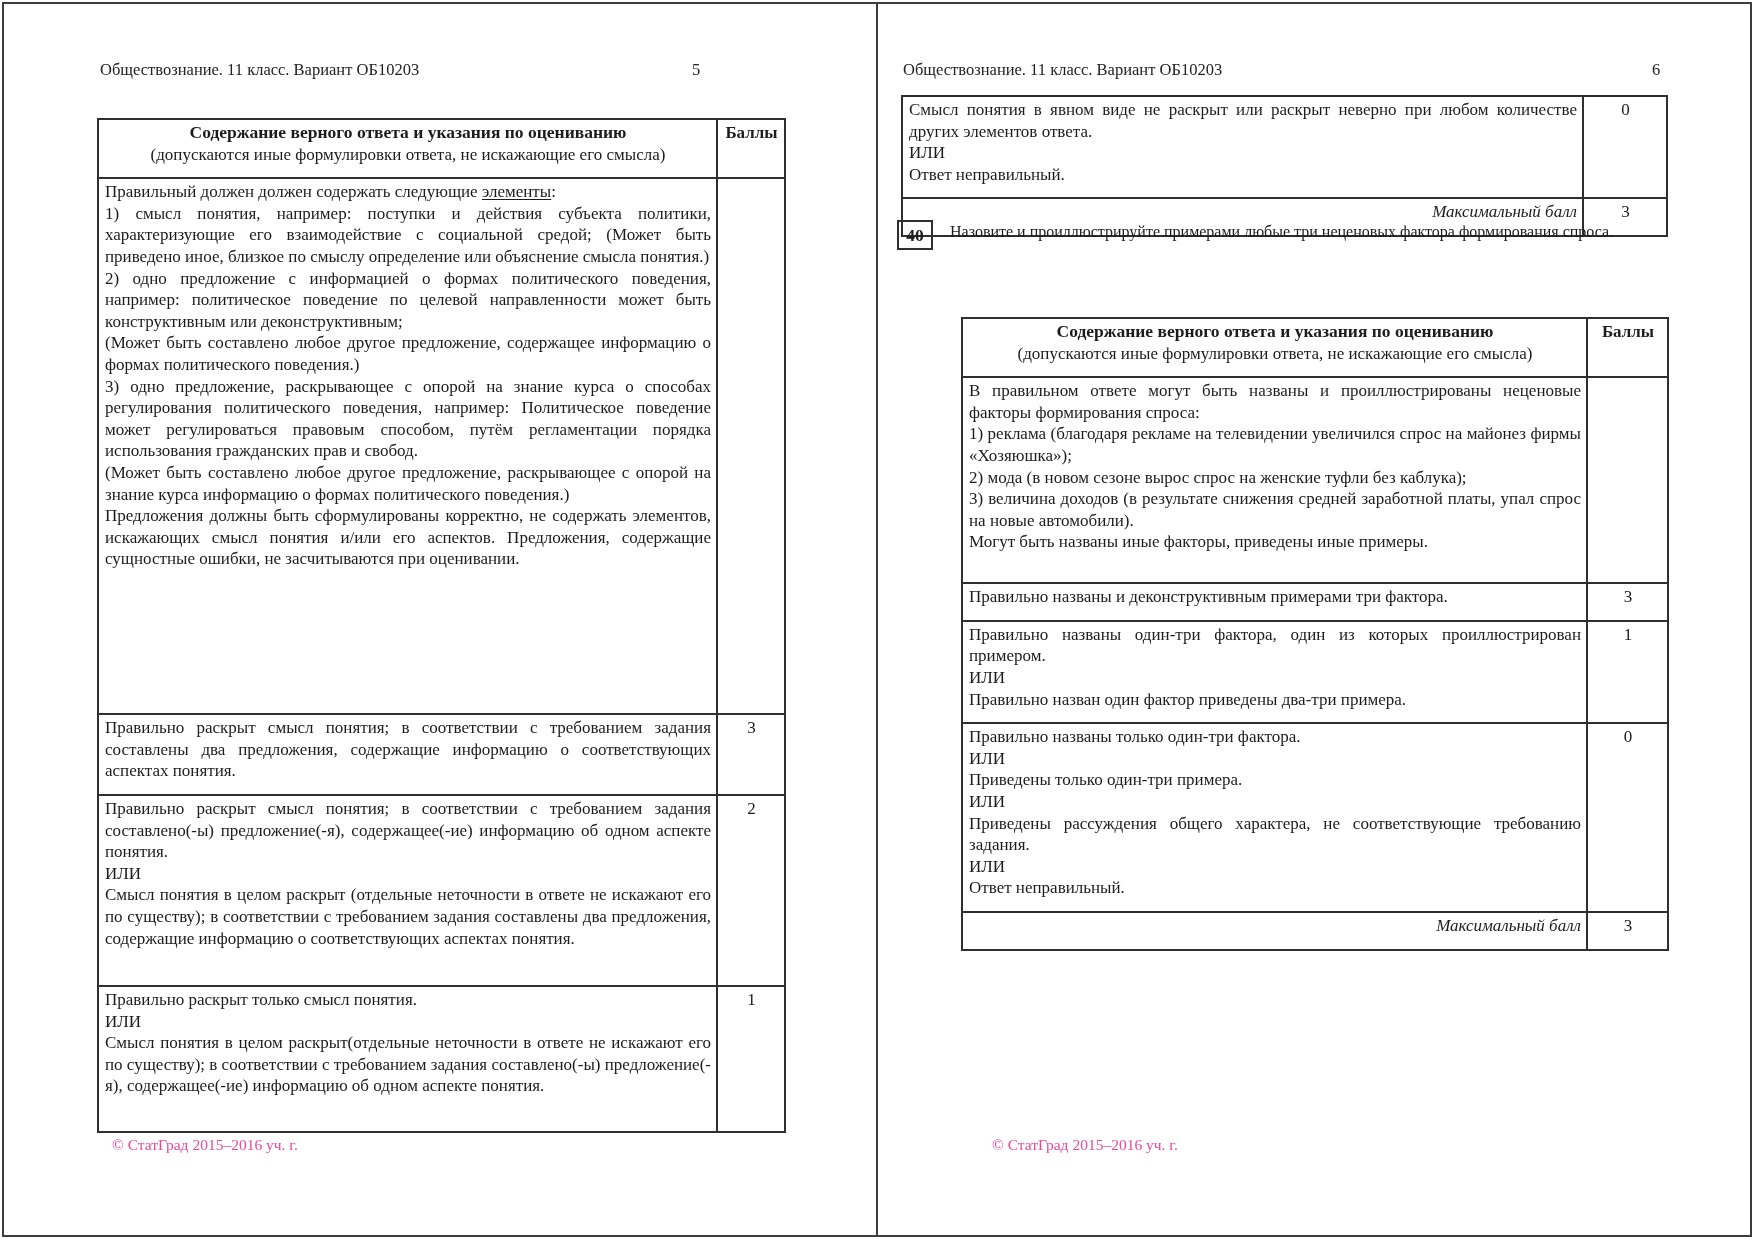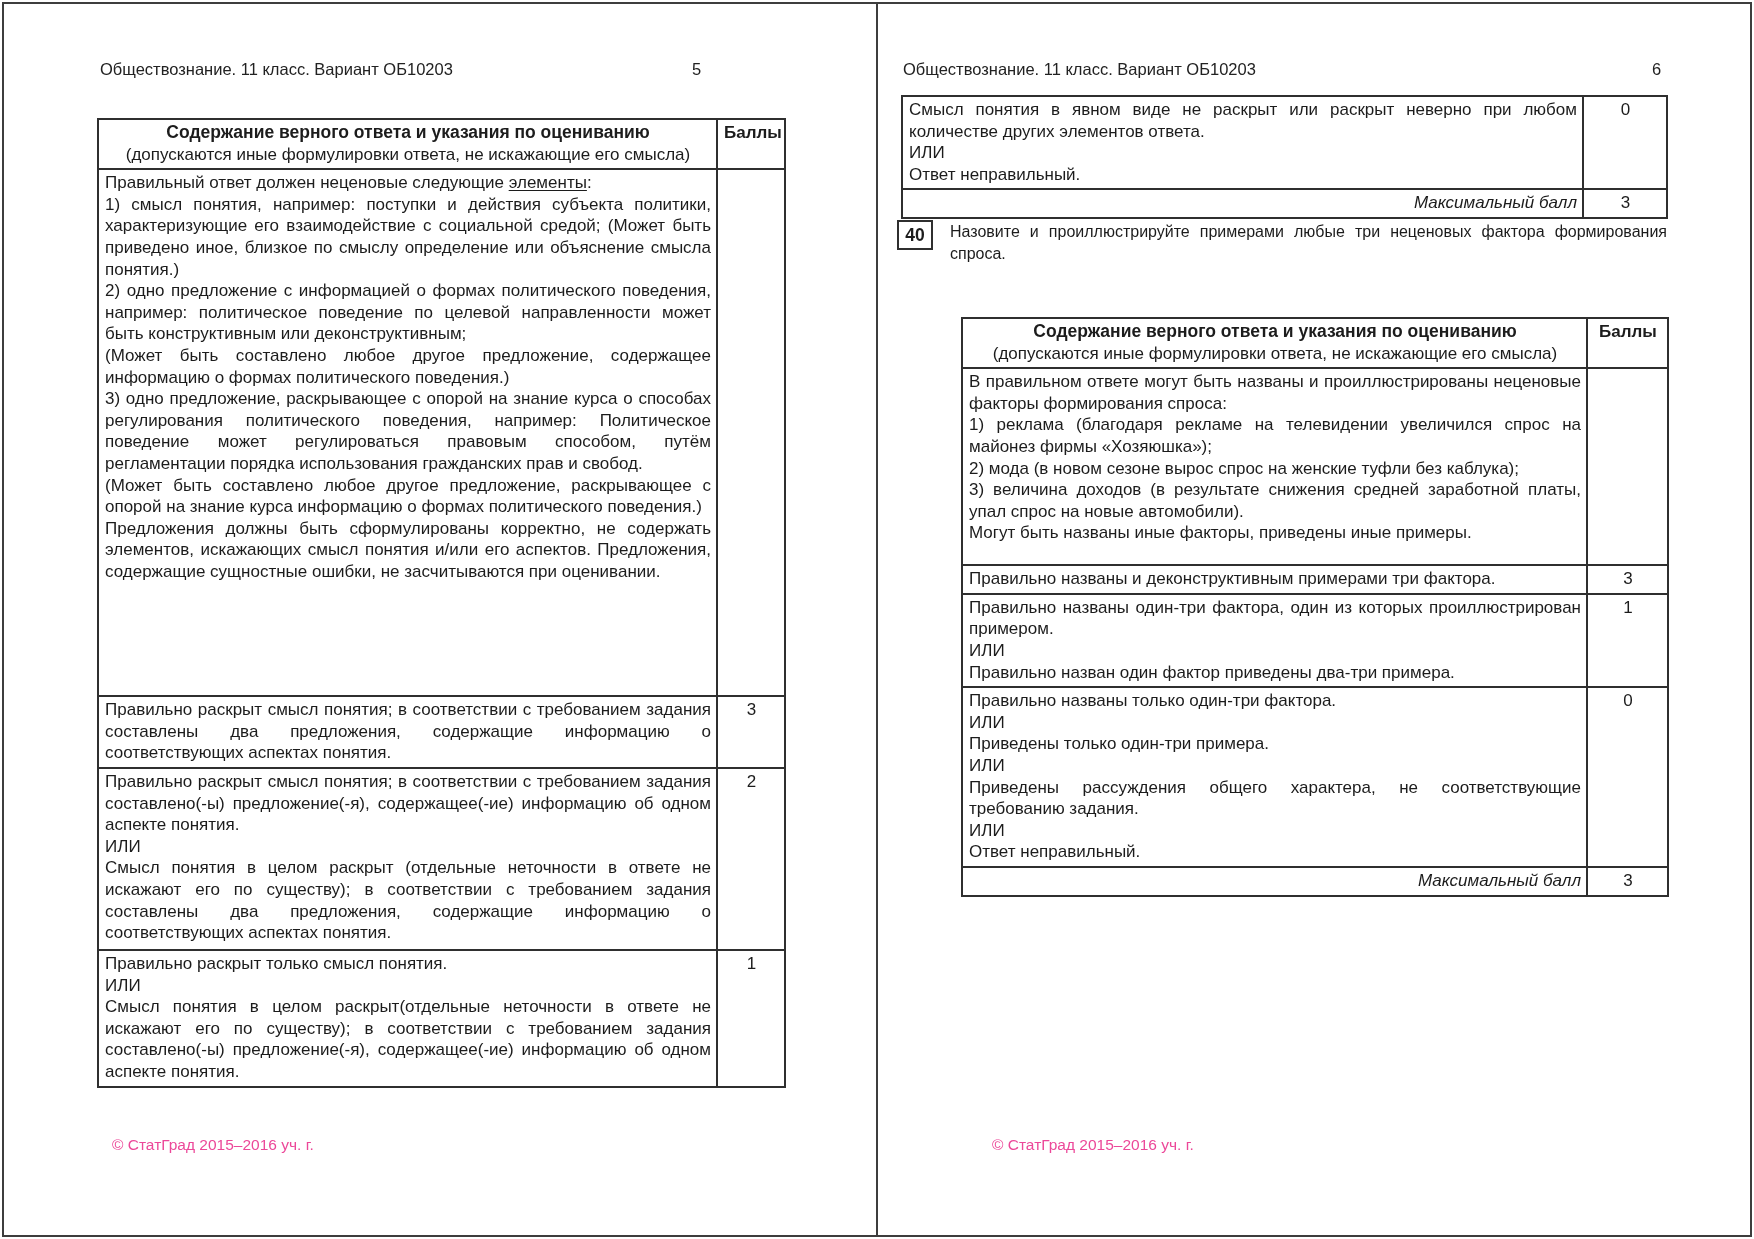--- a/index.html
+++ b/index.html
@@ -1,29 +1,29 @@
 <!DOCTYPE html>
 <html><head>
 <meta charset="utf-8">
 <style>
   html,body{margin:0;padding:0;background:#ffffff;}
   .canvas{
     position:relative;width:1754px;height:1239px;background:#fff;
-    font-family:Liberation Sans, sans-serif;color:#1c1c1c;overflow:hidden;
+    font-family:Liberation Serif, serif;color:#1c1c1c;overflow:hidden;
   }
   .frame{position:absolute;inset:2px;border:2px solid #3d3d3d;pointer-events:none;}
   .page-divider{position:absolute;left:876px;top:2px;bottom:2px;width:2px;background:#3d3d3d;}
   .running-head{position:absolute;font-size:16.5px;color:#222;white-space:nowrap;}
   .page-num{position:absolute;font-size:16.5px;color:#222;}
   .footer{position:absolute;font-size:15.5px;color:#ec4899;white-space:nowrap;}
 
   table.scoring{border-collapse:collapse;table-layout:fixed;position:absolute;}
   table.scoring td{
     border:2px solid #2f2f2f;vertical-align:top;
-    font-size:17px;line-height:21.6px;padding:2px 5px 3px 6px;
+    font-size:17px;line-height:21.6px;padding:2px 5px 12px 6px;
   }
   td.head-cell{text-align:center;padding:3px 6px 4px 6px;}
   .head-title{font-weight:bold;font-size:17.5px;}
   .head-sub{font-size:17px;}
   td.score-head{text-align:center;font-weight:bold;font-size:17.5px;vertical-align:top;padding-top:4px;}
   td.body-cell{text-align:justify;}
   .pre{white-space:pre-line;}
   td.score-cell{text-align:center;vertical-align:top;padding-top:2px;}
   td.max-cell{text-align:right;font-style:italic;padding-right:10px;}
   .u{text-decoration:underline;text-underline-offset:2px;}
@@ -57,21 +57,21 @@
         <tr>
       <td class="head-cell">
         <div class="head-title">Содержание верного ответа и указания по оцениванию</div>
         <div class="head-sub">(допускаются иные формулировки ответа, не искажающие его смысла)</div>
       </td>
       <td class="score-head">Баллы</td>
     </tr>
     <tr>
       <td class="body-cell">
         <div style="min-height:520px;">
-          <div><span>Правильный ответ должен неценовые следующие </span><span class="u">элементы</span><span>:</span></div>
+          <div><span>Правильный должен должен содержать следующие </span><span class="u">элементы</span><span>:</span></div>
           <div class="pre">1) смысл понятия, например: поступки и действия субъекта политики, характеризующие его взаимодействие с социальной средой; (Может быть приведено иное, близкое по смыслу определение или объяснение смысла понятия.)
 2) одно предложение с информацией о формах политического поведения, например: политическое поведение по целевой направленности может быть конструктивным или деконструктивным;
 (Может быть составлено любое другое предложение, содержащее информацию о формах политического поведения.)
 3) одно предложение, раскрывающее с опорой на знание курса о способах регулирования политического поведения, например: Политическое поведение может регулироваться правовым способом, путём регламентации порядка использования гражданских прав и свобод.
 (Может быть составлено любое другое предложение, раскрывающее с опорой на знание курса информацию о формах политического поведения.)
 Предложения должны быть сформулированы корректно, не содержать элементов, искажающих смысл понятия и/или его аспектов. Предложения, содержащие сущностные ошибки, не засчитываются при оценивании.</div>
         </div>
       </td>
       <td class="score-cell"></td>
     </tr>

